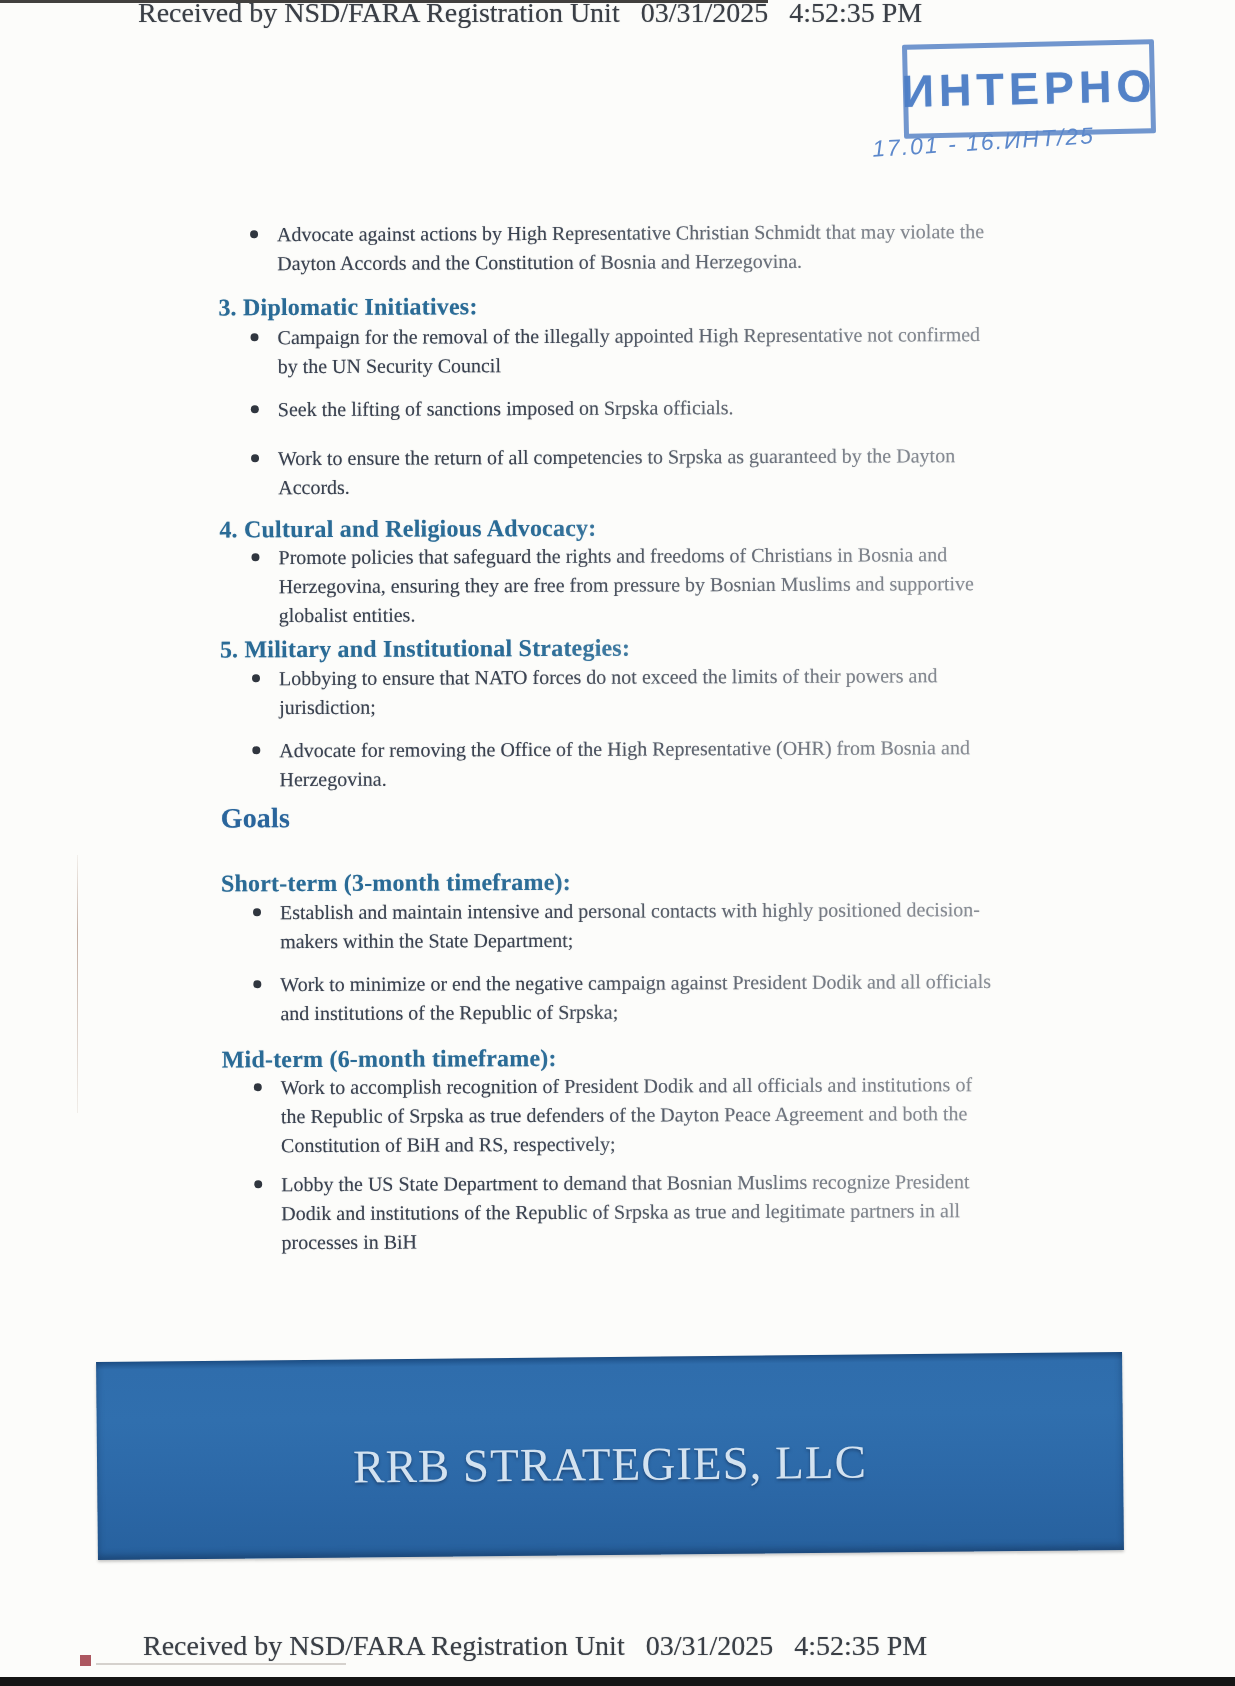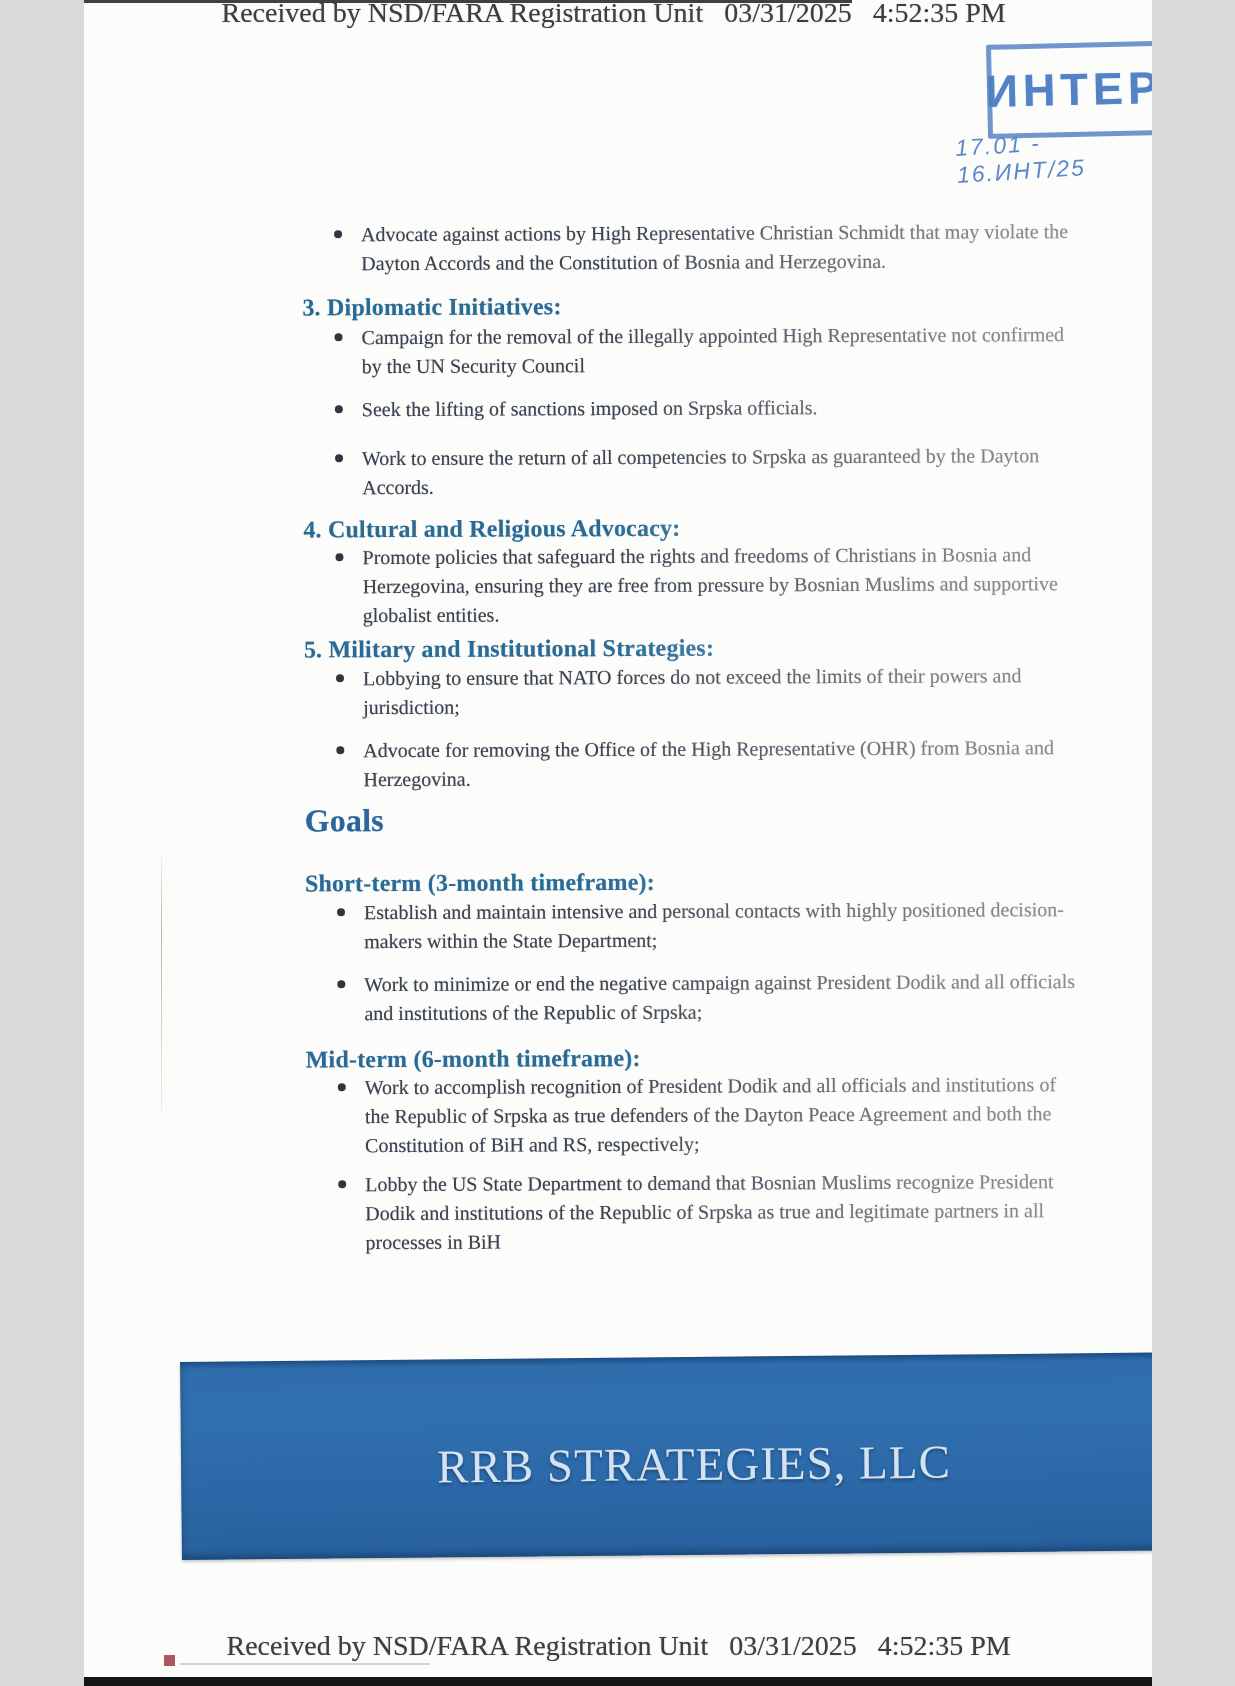--- a/index.html
+++ b/index.html
@@ -1,17 +1,17 @@
 <!DOCTYPE html>
 <html><head>
 <meta charset="utf-8">
 <style>
   html,body{margin:0;padding:0;background:#d9d9d9;}
   .page{
-    position:relative;width:1068px;height:1686px;margin:0 auto;
+    position:relative;width:1235px;height:1686px;margin:0 auto;
     background:#fcfcfa;overflow:hidden;
     font-family:"Liberation Serif", serif;
   }
   .page *{box-sizing:border-box;}
   .received{
     position:absolute;white-space:pre;font-size:28px;color:#3a3f46;
     text-shadow:0 0 1px rgba(60,64,70,0.55);
   }
   .received.hdr{left:138px;top:-3px;}
   .received.ftr{left:143px;top:1630px;}
@@ -45,21 +45,21 @@
   }
 
   
   .content{position:absolute;left:0;top:0;width:100%;height:100%;
     transform:rotate(-0.25deg);transform-origin:80px 220px;}
   .h-sec{
     position:absolute;left:218px;font-weight:700;font-size:24px;
     color:#2a6b96;letter-spacing:.2px;
     text-shadow:0 0 1px rgba(42,107,150,.45);
   }
-  .h-goals{font-size:32px;color:#2a659c;}
+  .h-goals{font-size:28px;color:#2a659c;}
   .bullet{position:absolute;left:250px;display:flex;align-items:flex-start;}
   .dot{flex:none;width:8px;height:8px;border-radius:50%;background:#30363f;margin-top:10px;}
   .btxt{
     margin-left:19px;width:712px;font-size:20px;line-height:29px;color:#3a4250;
     text-shadow:0 0 1px rgba(58,66,80,.45);
   }
 
   
   .banner{
     position:absolute;left:97px;top:1357px;width:1026px;height:198px;

